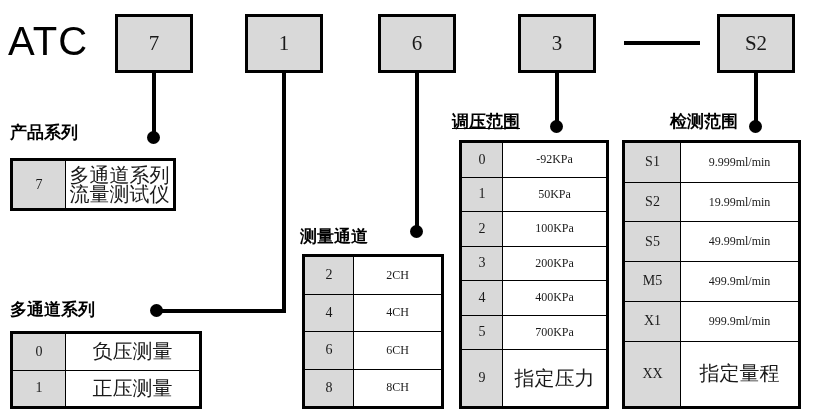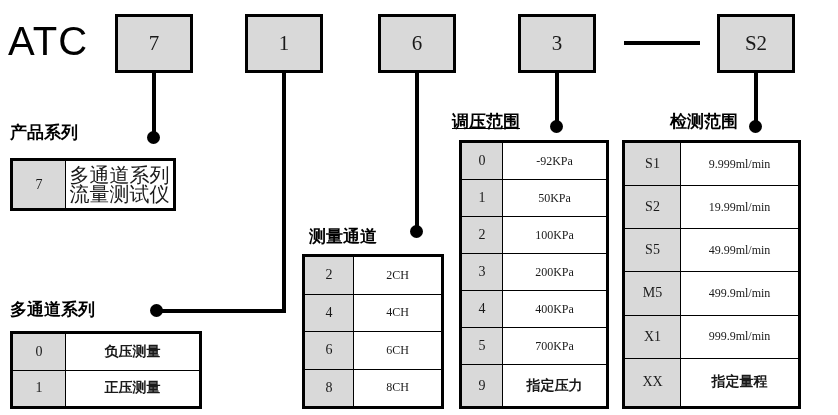--- a/index.html
+++ b/index.html
@@ -69,22 +69,21 @@
     font-size:14px;
     color:#1a1a1a;
   }
   .tbl td.v{
     background:#ffffff;
     font-size:12px;
     color:#1a1a1a;
   }
   .tbl td.v.cjk{
     font-family:"DejaVu Sans", sans-serif;
-    font-size:14px;
-    font-weight:bold;
+    font-size:20px;
   }
   .tbl td.v.cjk2{
     font-family:Liberation Sans, sans-serif;
     font-size:20px;
     line-height:19px;
   }
 </style>
 </head>
 <body>
 
@@ -117,21 +116,21 @@
   <div class="vline" style="left:555px;top:70px;height:60px;"></div>
   <div class="dot" style="left:550px;top:120px;"></div>
 
   <div class="vline" style="left:754px;top:70px;height:60px;"></div>
   <div class="dot" style="left:749px;top:120px;"></div>
 
   <div class="caption" style="left:10px;top:122px;">产品系列</div>
 
   <div class="caption" style="left:10px;top:299px;">多通道系列</div>
 
-  <div class="caption" style="left:309px;top:226px;">测量通道</div>
+  <div class="caption" style="left:300px;top:226px;">测量通道</div>
 
   <div class="caption" style="left:452px;top:111px;text-decoration:underline;">调压范围</div>
 
   <div class="caption" style="left:670px;top:111px;">检测范围</div>
 
   <div class="tbl" style="left:10px;top:158px;width:166px;height:53px;">
     <table>
       <tbody>
           <tr>
         <td class="k" style="width:52px;">7</td>

